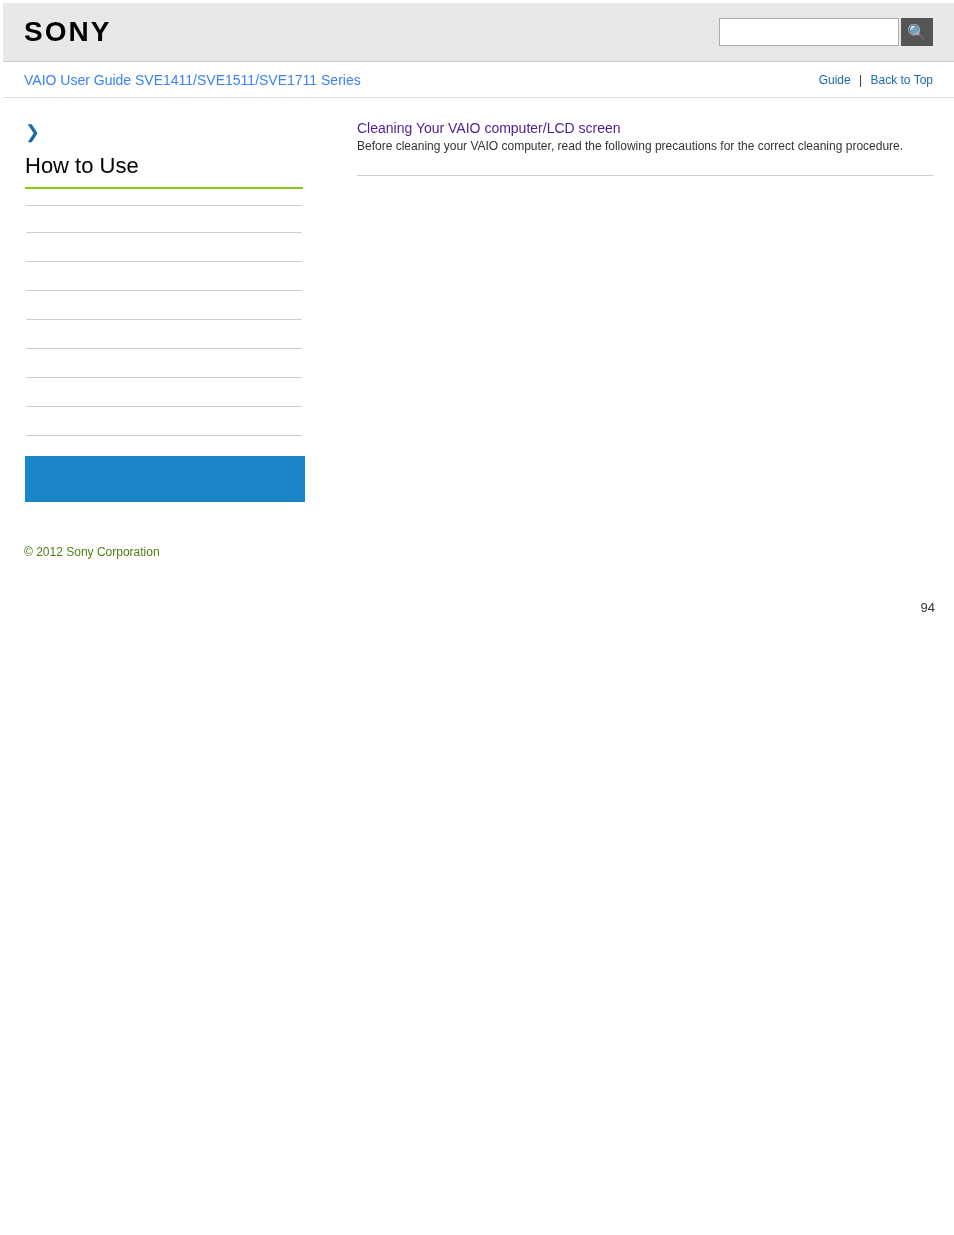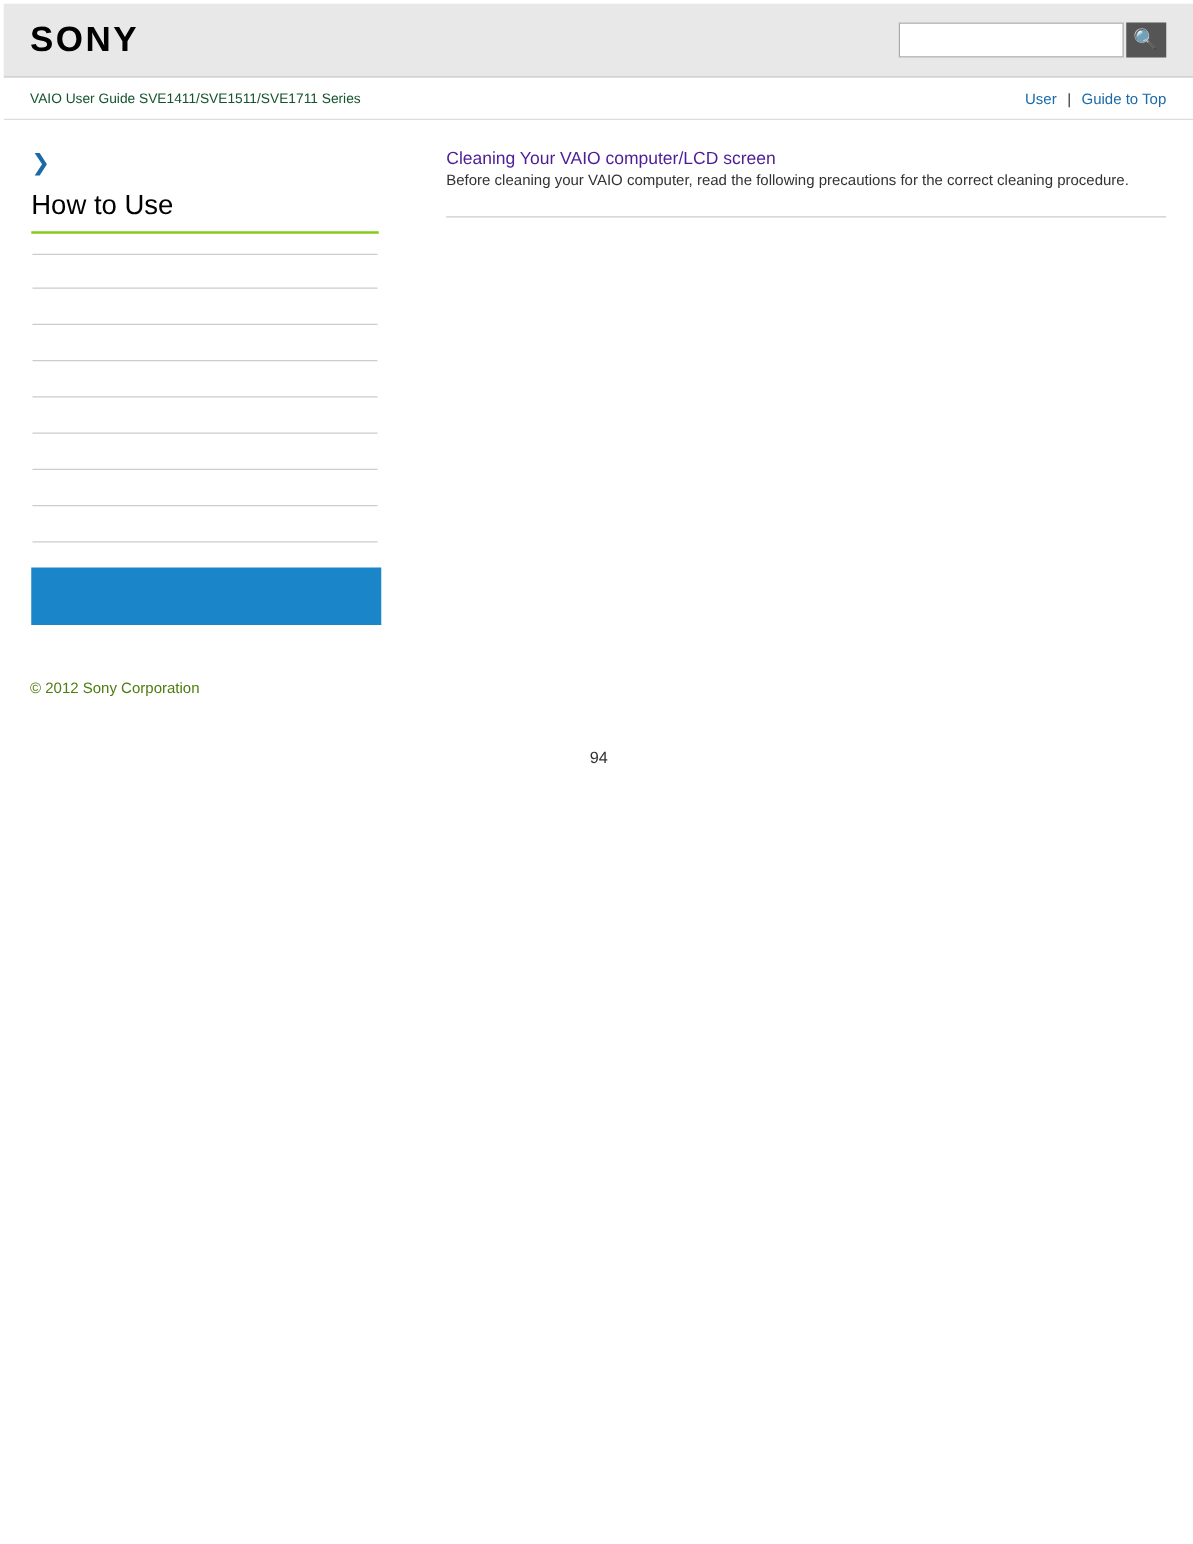--- a/index.html
+++ b/index.html
@@ -65,22 +65,22 @@
     
     .navbar {
       padding: 8px 20px;
       display: flex;
       align-items: center;
       justify-content: space-between;
       border-bottom: 1px solid #ddd;
     }
 
     .navbar-left {
-      font-size: 11px;
-      color: #14532d;
+      font-size: 14px;
+      color: #3b82f6;
     }
 
     .navbar-right {
       font-size: 12px;
     }
 
     .navbar-right a {
       color: #1a6aa8;
       text-decoration: none;
     }
@@ -168,21 +168,21 @@
     }
 
     
     .footer {
       padding: 20px;
       font-size: 12px;
       color: #4d7c0f;
     }
 
     .page-number {
-      text-align: center;
+      text-align: right;
       padding: 20px;
       font-size: 13px;
       color: #333;
     }
   </style>
 </head>
 <body>
 
 <div class="header">
   <span class="sony-logo">SONY</span>
@@ -190,23 +190,23 @@
     <input class="search-input" type="text" placeholder="" style="">
     <button class="search-button">
       <span>🔍</span>
     </button>
   </div>
 </div>
 
 <div class="navbar">
   <span class="navbar-left">VAIO User Guide SVE1411/SVE1511/SVE1711 Series</span>
   <div class="navbar-right">
-    <a>User</a>
+    <a>Guide</a>
     <span class="separator">|</span>
-    <a>Guide to Top</a>
+    <a>Back to Top</a>
   </div>
 </div>
 
 <div class="main-content">
 
   <div class="sidebar">
     <span class="sidebar-arrow">❯</span>
     <h2 class="sidebar-title">How to Use</h2>
     <ul class="sidebar-nav-items">
       <li class="sidebar-nav-item"></li>

